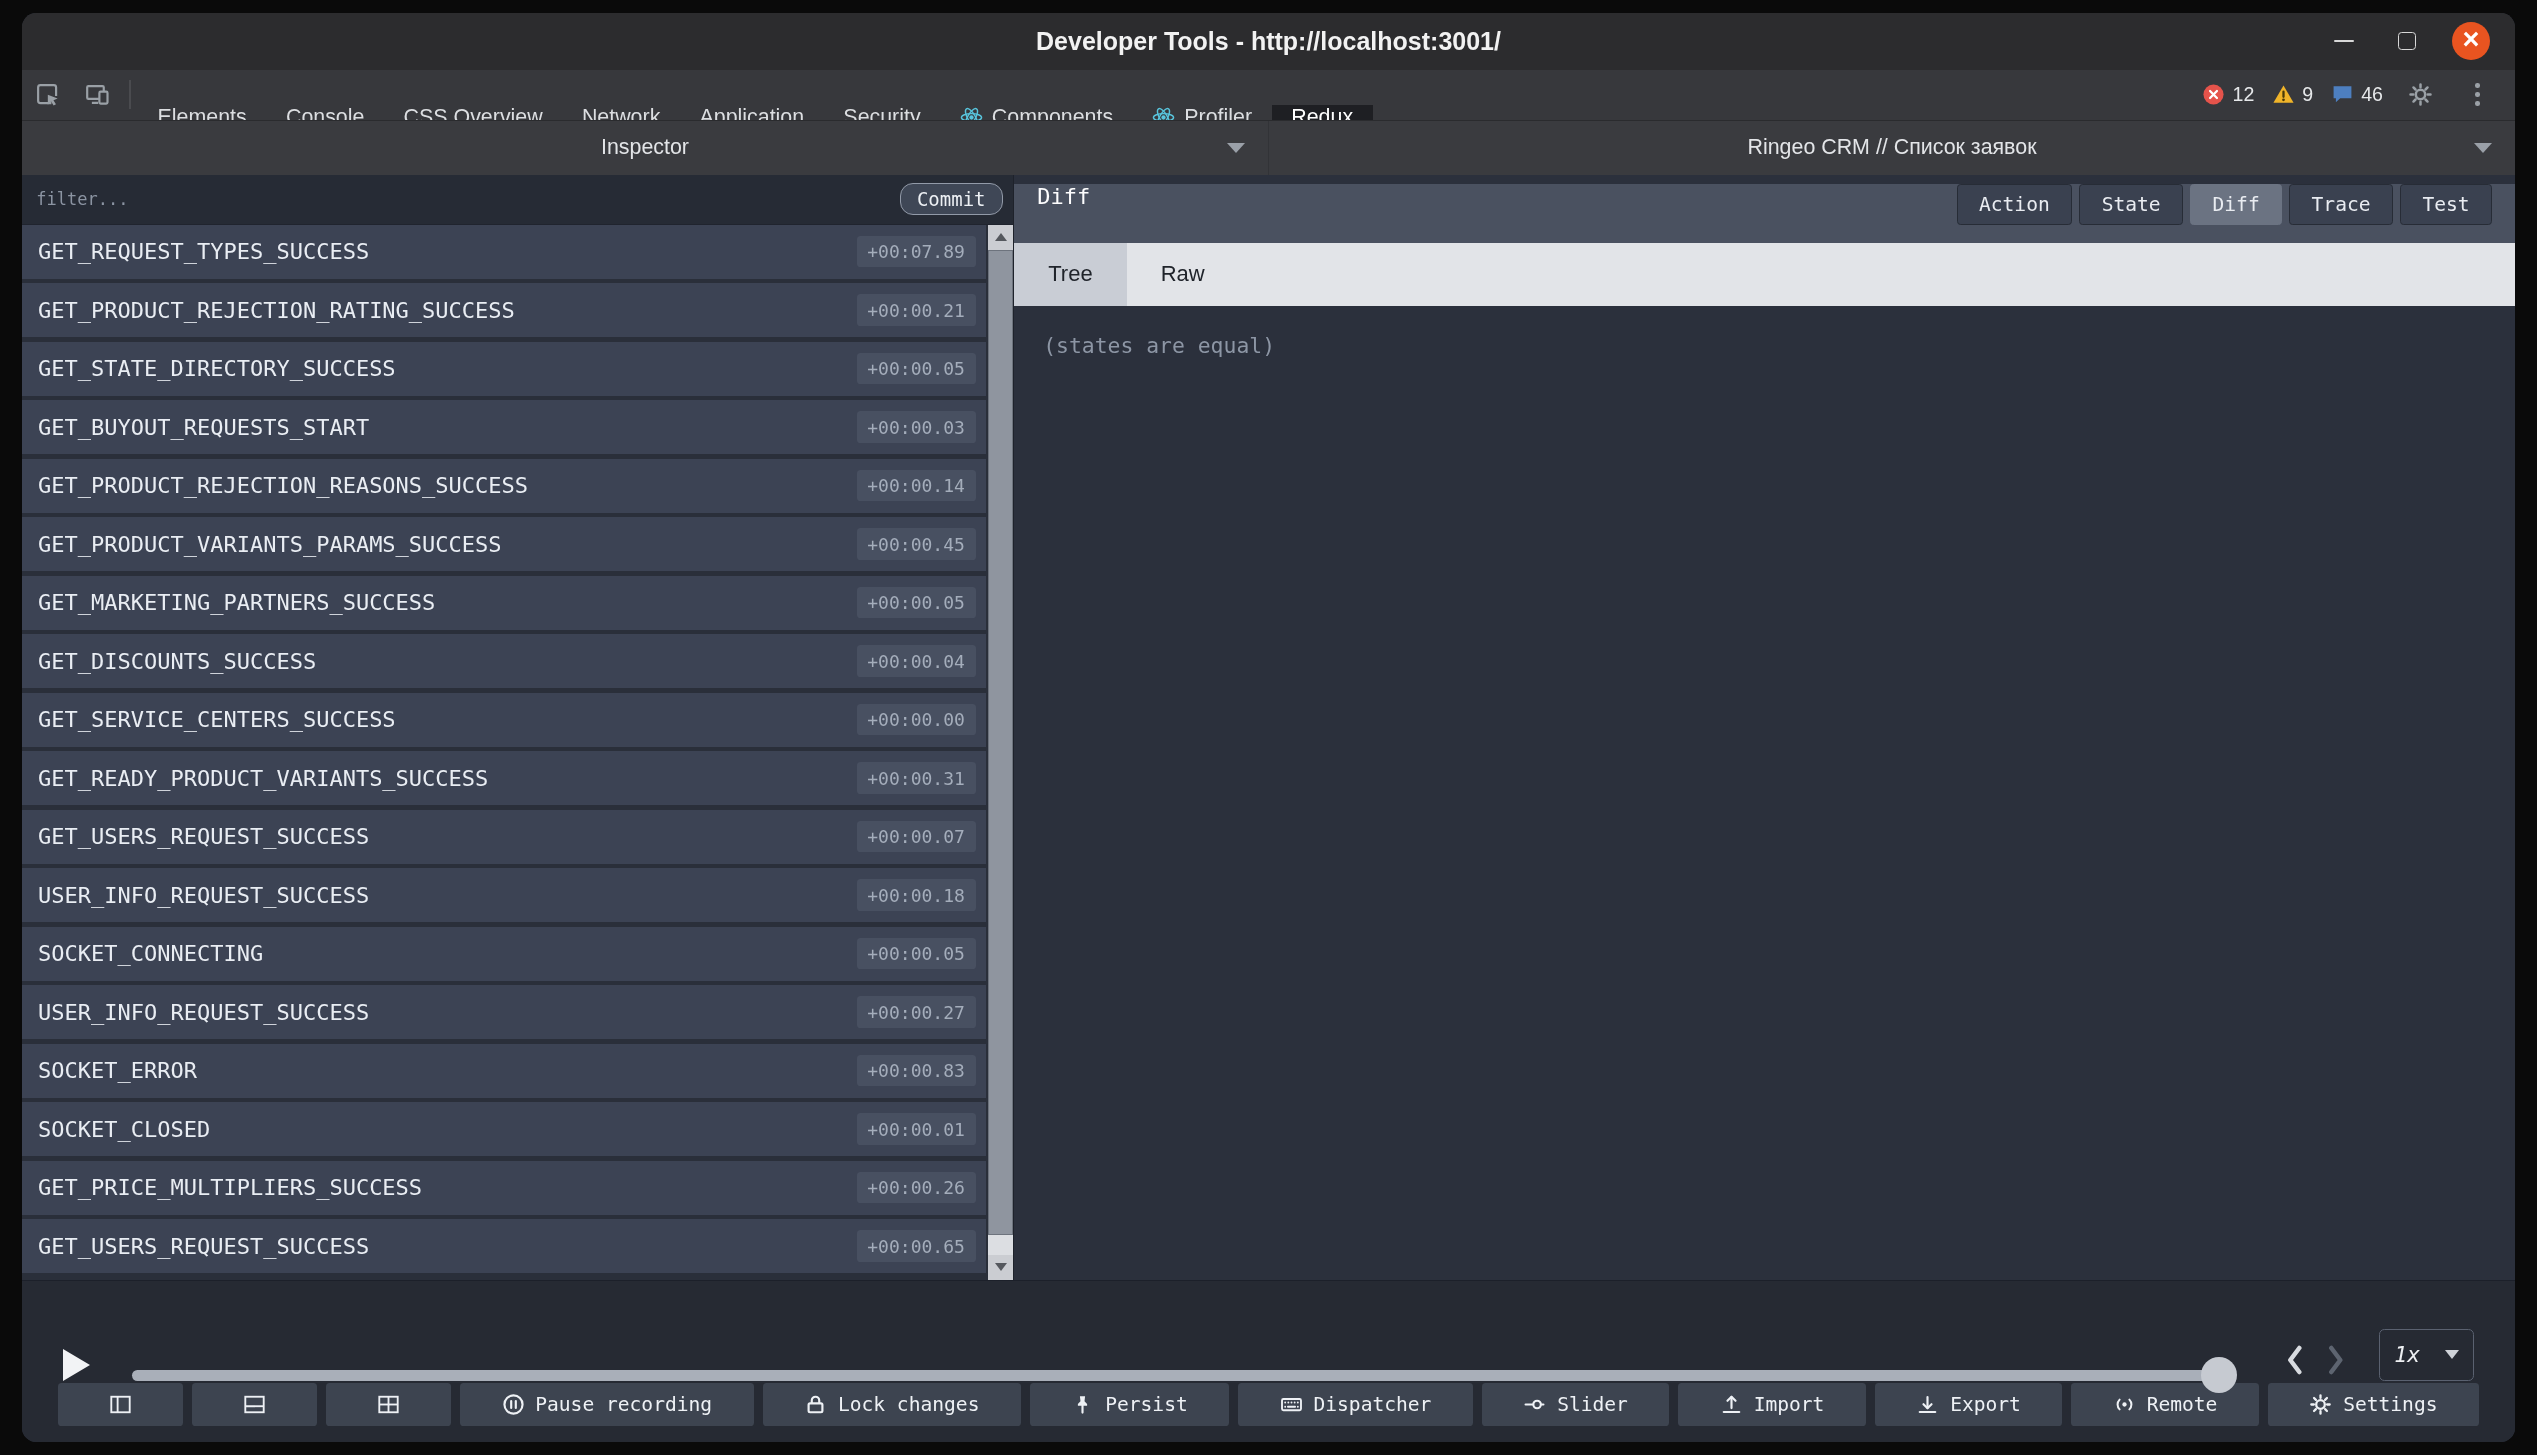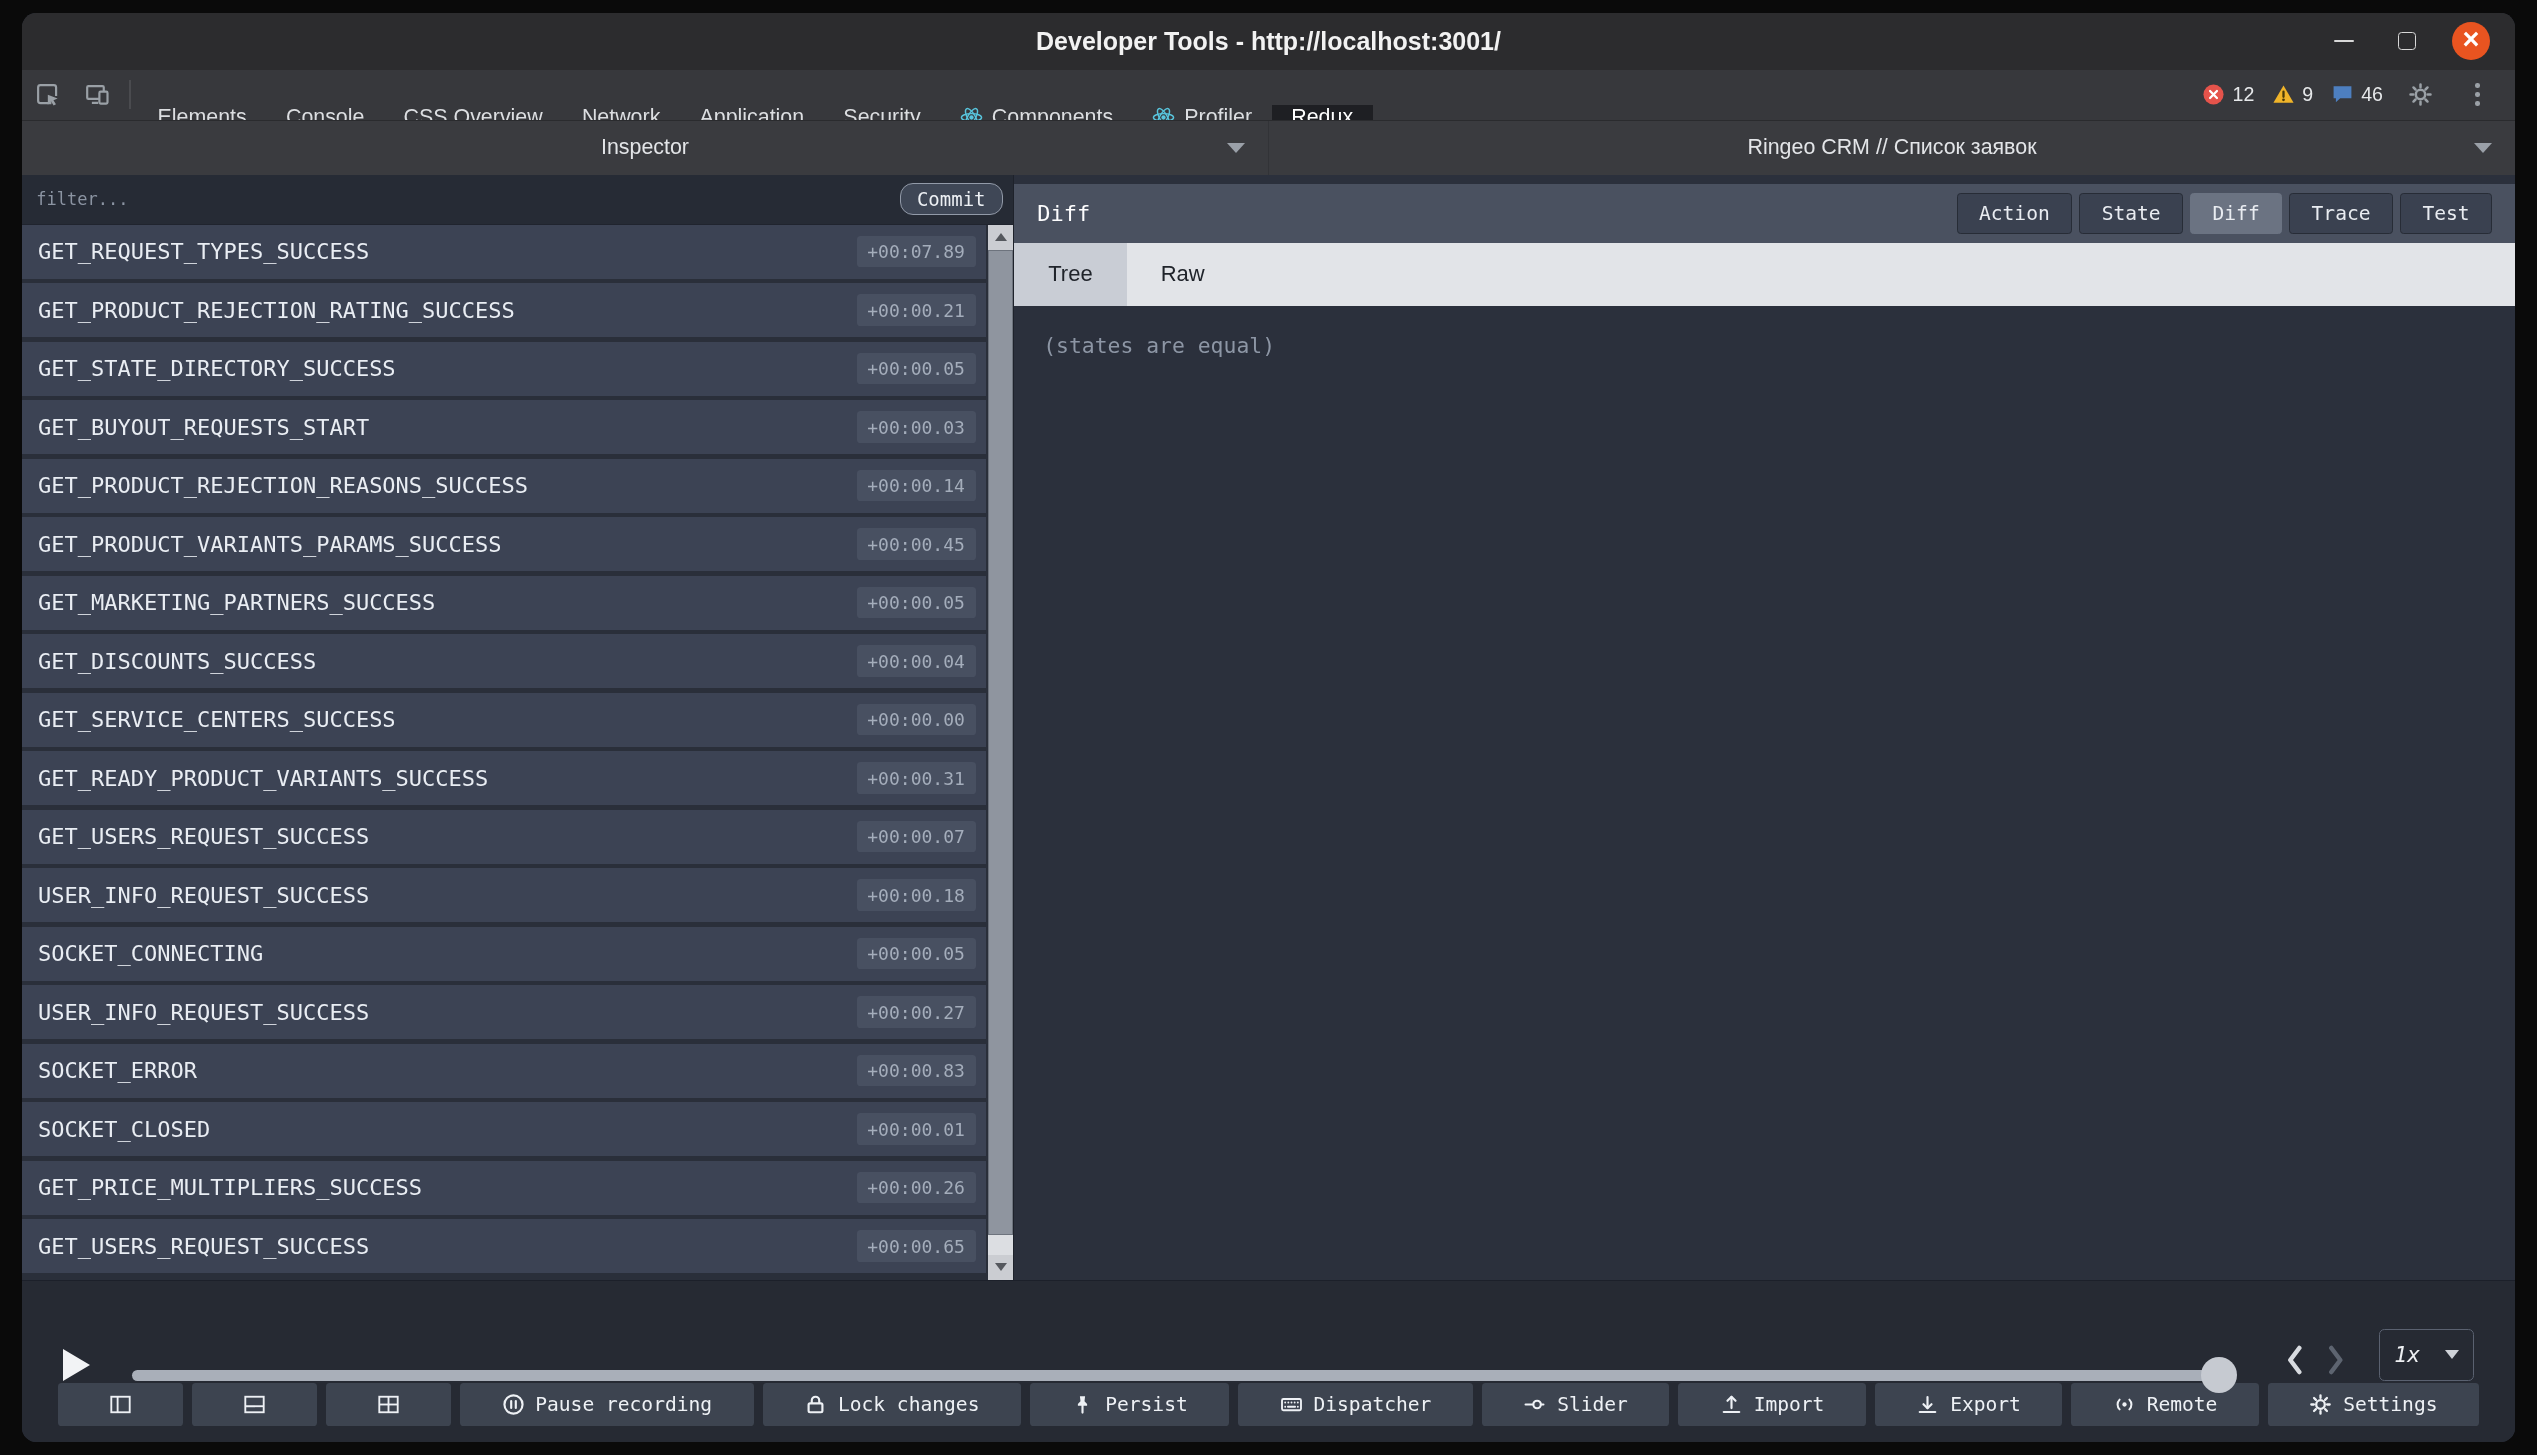--- a/index.html
+++ b/index.html
@@ -64,21 +64,21 @@
   .action-time{font-family:"DejaVu Sans Mono",monospace;font-size:18px;color:#a4adbb;background:#485061;padding:5.4px 10.7px;border-radius:3.6px;flex:0 0 auto;margin-left:10.7px;}
 
   .scrollbar{position:absolute;top:0;right:0;bottom:0;width:25px;background:#dcdee2;display:flex;flex-direction:column;}
   .scroll-btn{height:25px;flex:0 0 auto;background:#cbcdd2;display:flex;align-items:center;justify-content:center;}
   .tri-up{width:0;height:0;border-left:6.3px solid transparent;border-right:6.3px solid transparent;border-bottom:8px solid #55585e;}
   .tri-down{width:0;height:0;border-left:6.3px solid transparent;border-right:6.3px solid transparent;border-top:8px solid #55585e;}
   .scroll-thumb{flex:0 0 auto;height:calc(100% - 70px);background:#8f959f;border:0.9px solid #6d737d;}
   .scroll-track-rest{flex:1;}
 
   .right-panel{flex:1;min-width:0;display:flex;flex-direction:column;background:#2b303c;padding-top:9px;}
-  .diff-header{height:59px;flex:0 0 auto;background:#4a5160;display:flex;align-items:center;padding:0 23px;}
+  .diff-header{height:59px;flex:0 0 auto;background:#4a5160;display:flex;align-items:flex-start;padding:0 23px;}
   .diff-title{font-family:"DejaVu Sans Mono",monospace;font-size:22px;color:#fdfdfe;}
   .diff-tabs{margin-left:auto;display:flex;gap:7.1px;}
   .diff-tab{height:41px;padding:0 21.4px;background:#3a4150;border:1.8px solid #272c36;border-radius:3.6px;color:#e9ecf1;font-family:"DejaVu Sans Mono",monospace;font-size:19.6px;display:flex;align-items:center;}
   .diff-tab.selected{background:#6b7382;border-color:#6b7382;}
   .subtab-strip{height:63px;flex:0 0 auto;background:#e2e4e8;display:flex;align-items:stretch;}
   .subtab{padding:0 34px;display:flex;align-items:center;font-size:22px;color:#20242b;}
   .subtab.selected{background:#c9cdd5;}
   .diff-content{flex:1;padding:27px 29px;overflow:hidden;}
   .diff-note{font-family:"DejaVu Sans Mono",monospace;font-size:21.4px;color:#8d96a5;}
 

